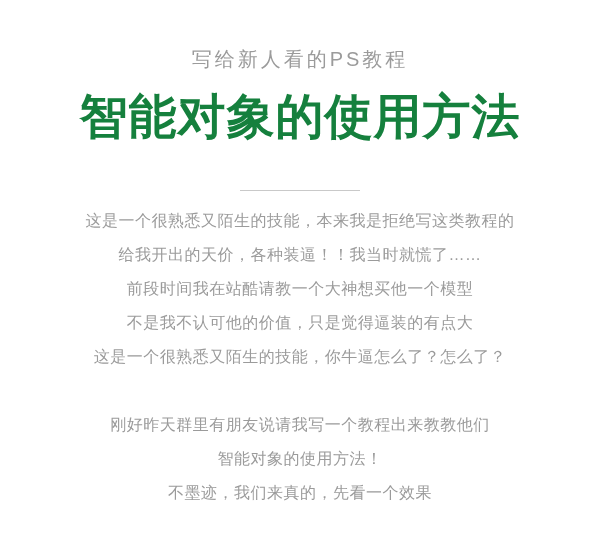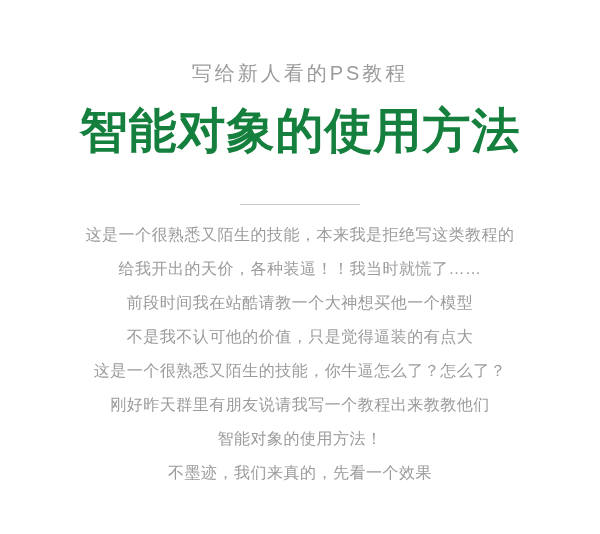--- a/index.html
+++ b/index.html
@@ -15,21 +15,21 @@
     -webkit-font-smoothing: antialiased;
   }
   .page {
     width: 600px;
     height: 534px;
     text-align: center;
     position: relative;
   }
   .subtitle {
     margin: 0;
-    padding-top: 62px;
+    padding-top: 48px;
     font-size: 20px;
     line-height: 22px;
     font-weight: 400;
     letter-spacing: 3px;
     color: #9b9b9b;
   }
   .title {
     margin: 16px 0 0 0;
     font-size: 48px;
     line-height: 62px;
@@ -48,20 +48,21 @@
     margin: 0;
     font-size: 16px;
     line-height: 34px;
     color: #9b9b9b;
     letter-spacing: 0.5px;
   }
   .paragraph-1 {
     margin-top: 13px;
   }
   .paragraph-2 {
+    margin-top: 34px;
   }
   .text-line {
     white-space: nowrap;
   }
 </style>
 </head>
 <body>
 
 <div class="page">
 

